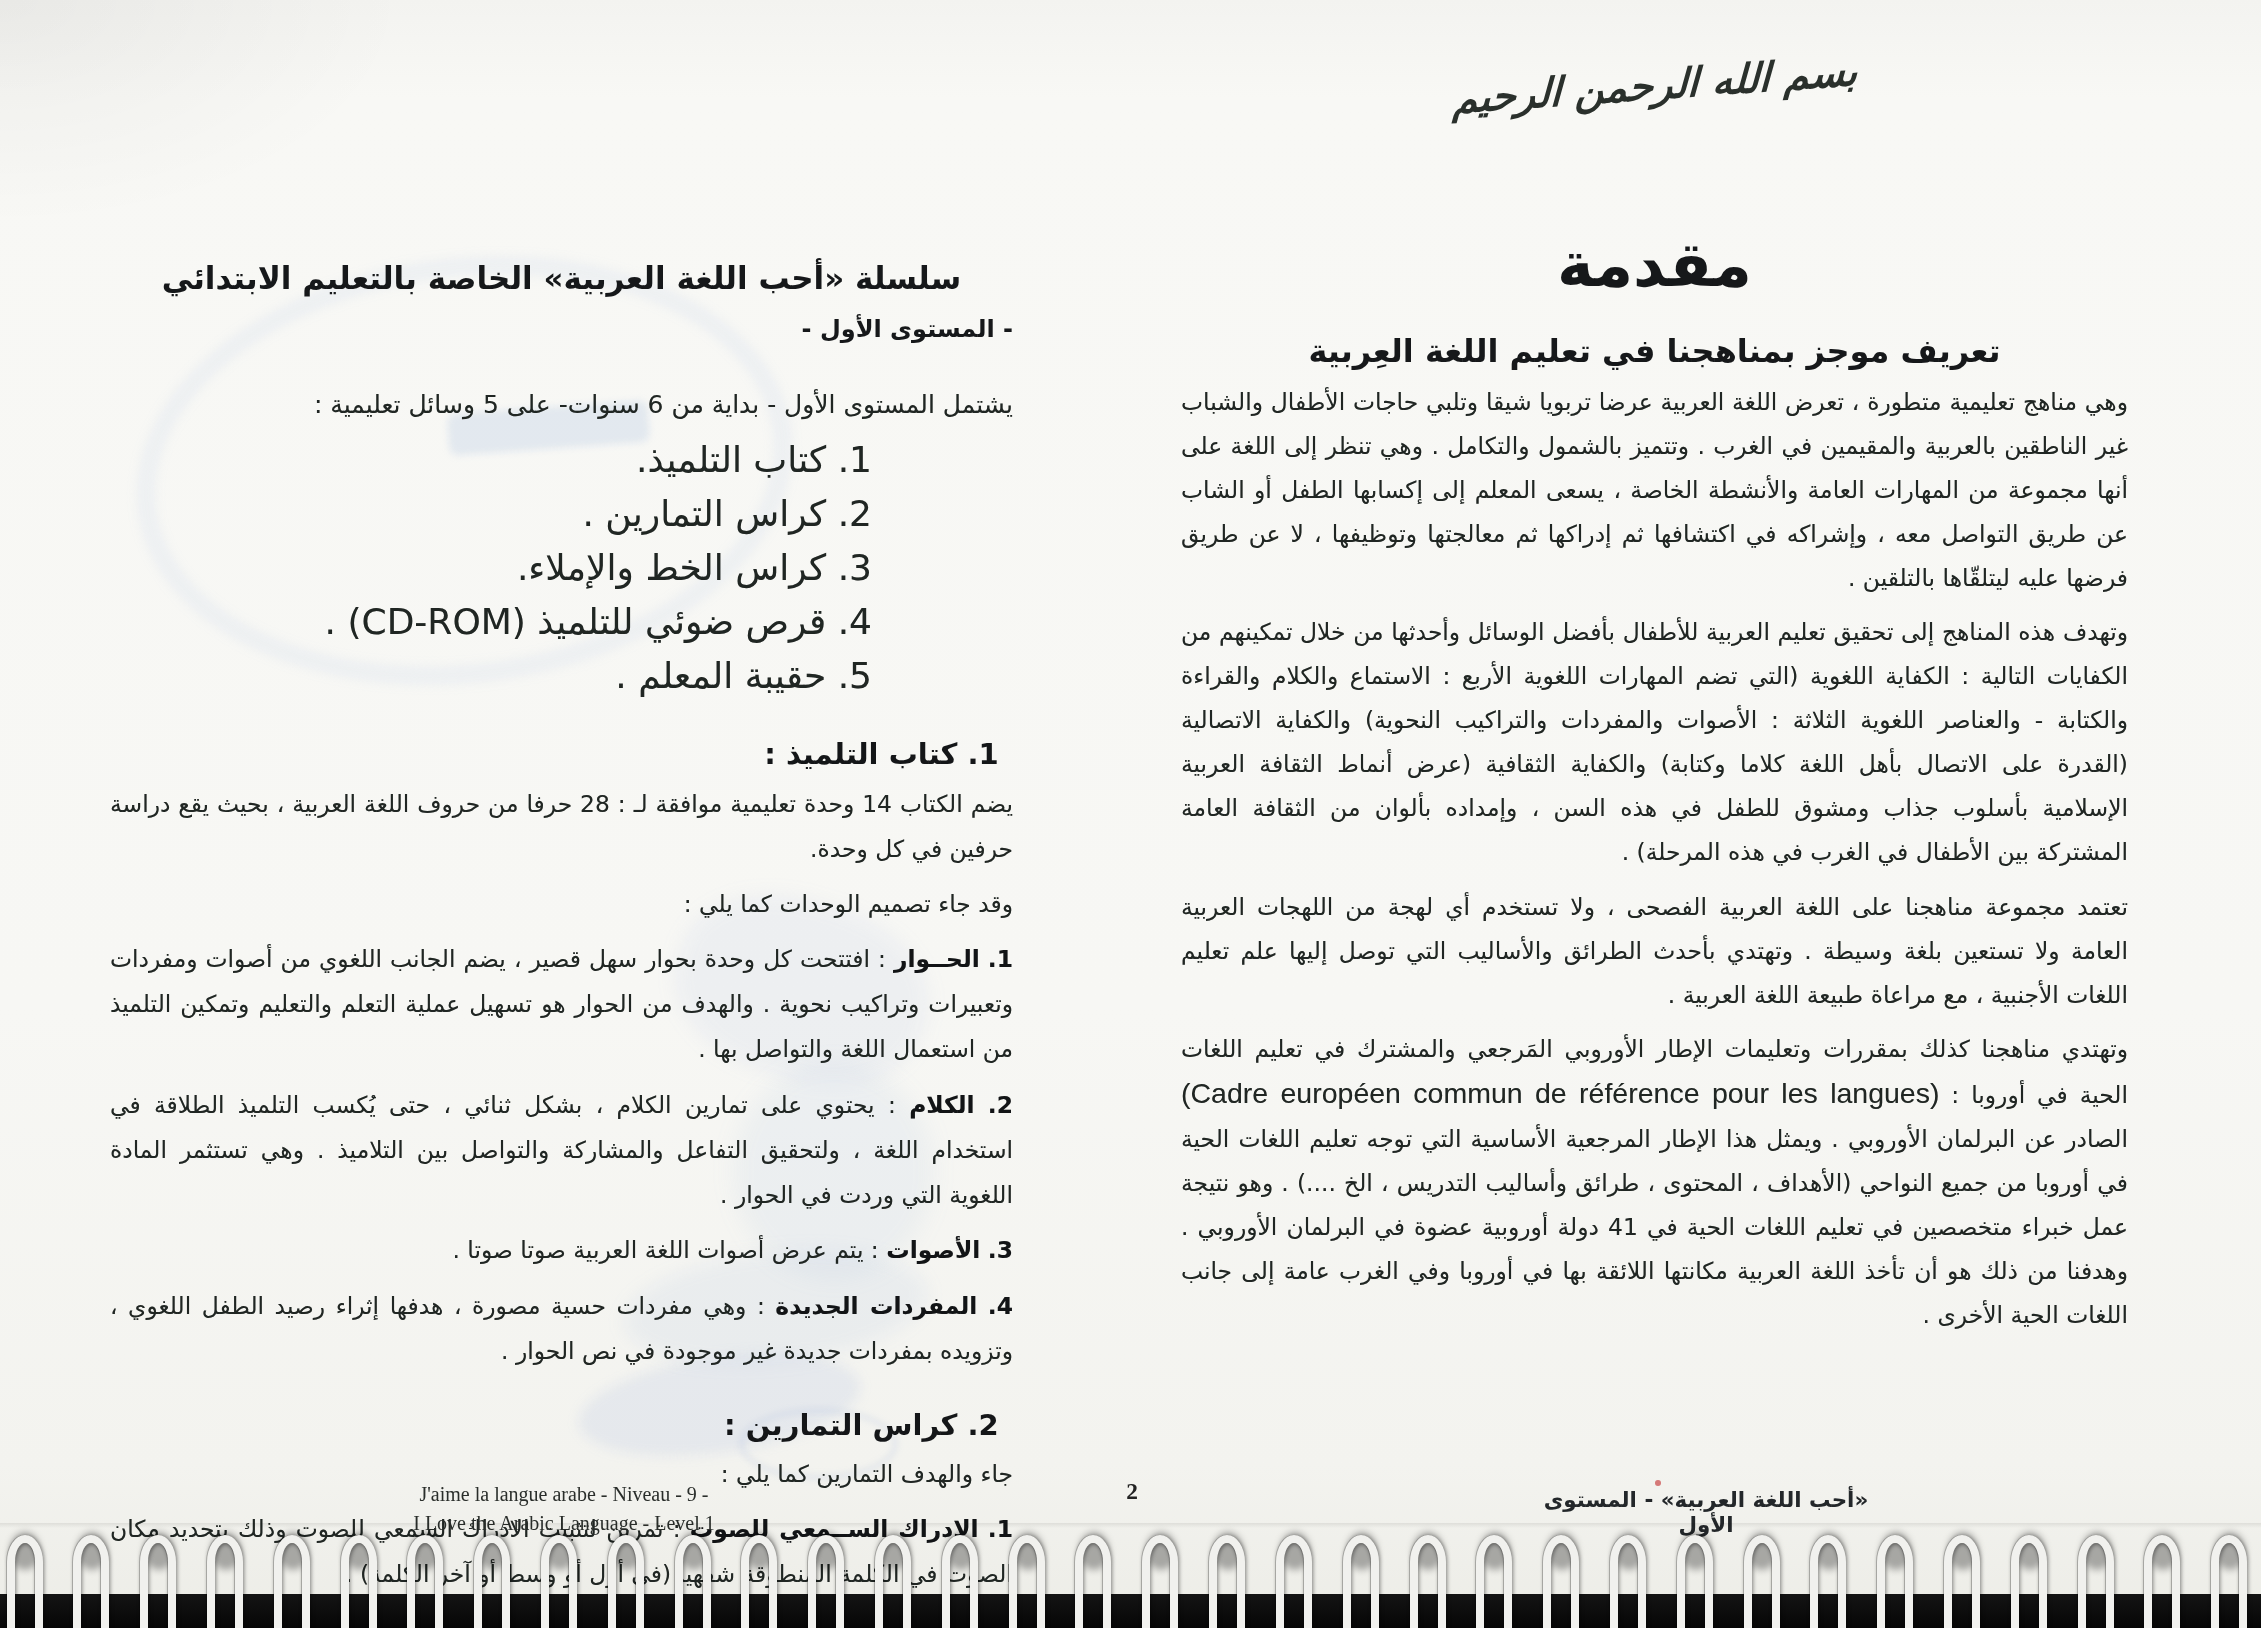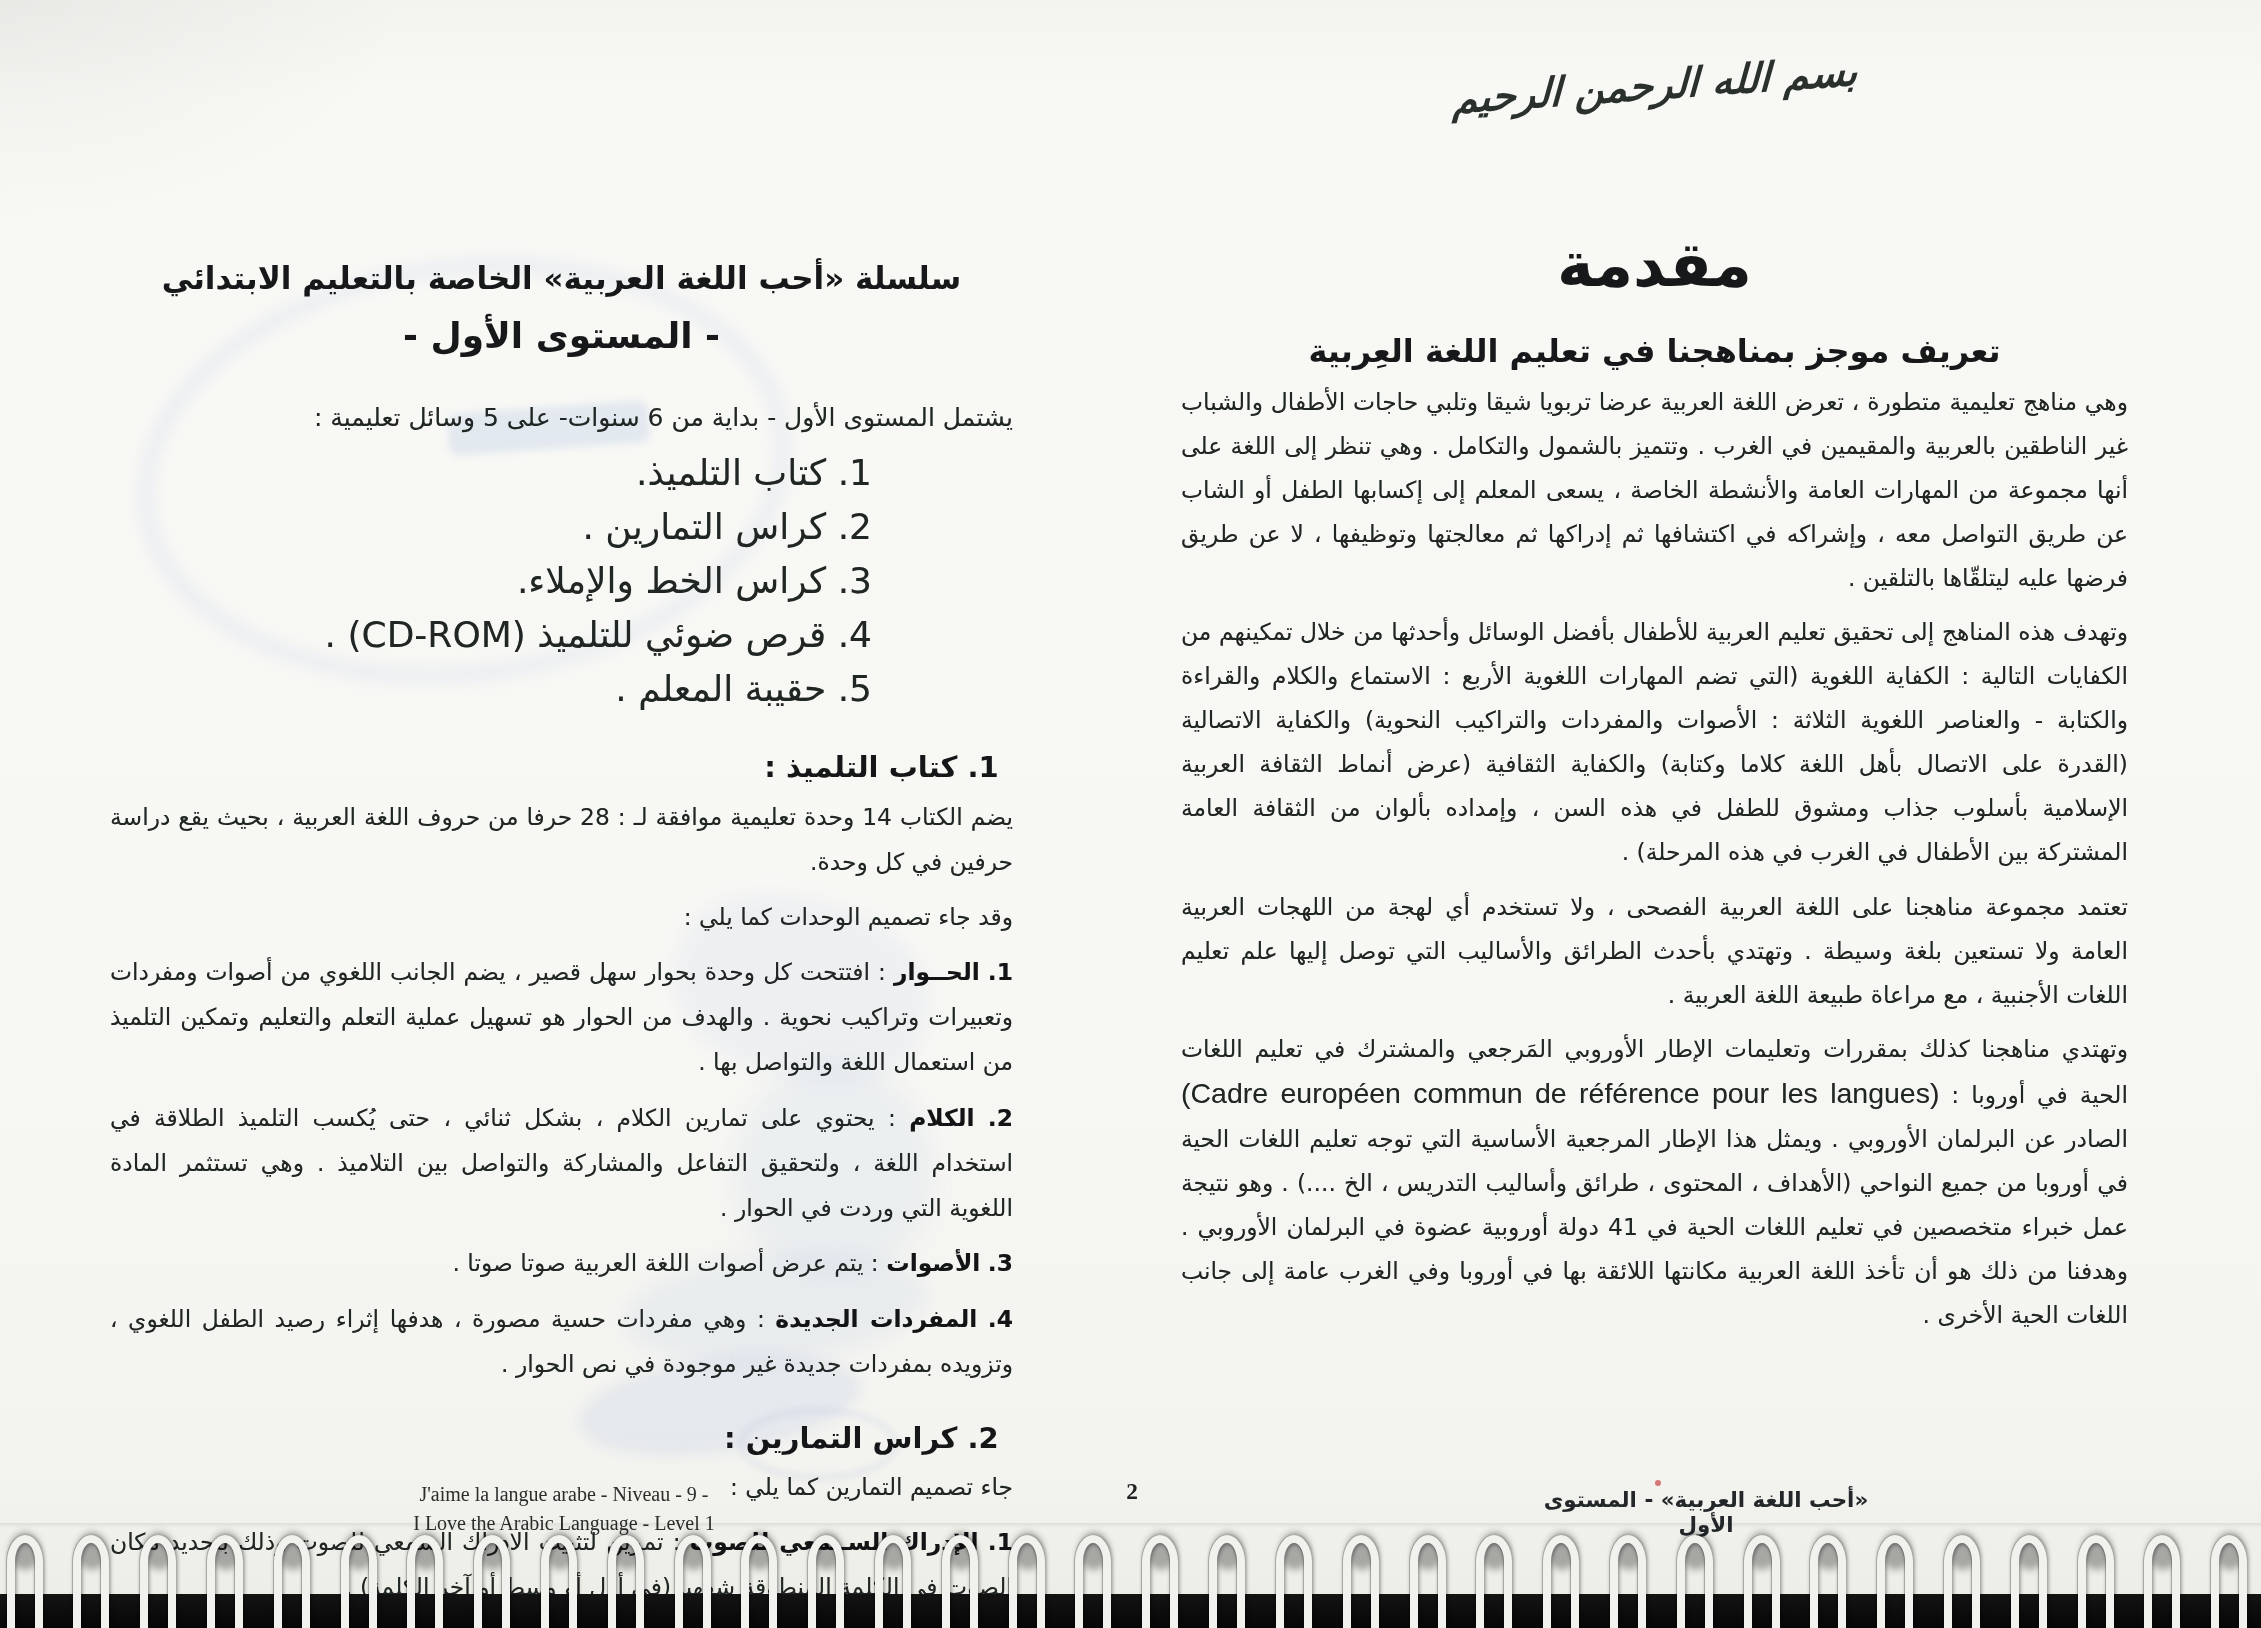--- a/index.html
+++ b/index.html
@@ -36,21 +36,21 @@
     font-size:23.4px;line-height:44px;
     text-align:justify;
     text-shadow:0 0 0.6px rgba(20,25,22,.28);
   }
   .par-gap{margin-top:30px;}
   .french{font-family:Liberation Sans, sans-serif;font-size:28.5px;font-weight:normal;}
 
   .series-title{
     text-align:center;font-size:31px;font-weight:bold;color:#16181a;line-height:40px;
   }
-  .series-sub{margin-top:17px;text-align:center;font-size:36px;font-weight:bold;color:#16181a;}
+  .series-sub{margin-top:17px;font-size:24px;font-weight:bold;color:#16181a;}
   .intro-line{margin-top:47px;font-size:25px;text-shadow:0 0 0.6px rgba(20,25,22,.28);}
   .media-list{margin-top:14.3px;}
   .media-item{
     font-size:36px;line-height:54px;
     text-align:right;padding-right:141px;
     text-shadow:0 0 0.6px rgba(20,25,22,.28);
   }
   .section-heading{
     margin-top:34px;font-size:29px;font-weight:bold;color:#141618;
     text-align:right;padding-right:14.3px;
@@ -138,21 +138,21 @@
     <div class="section-heading">1. كتاب التلميذ :</div>
     <p class="body-par left-par">يضم الكتاب 14 وحدة تعليمية موافقة لـ : 28 حرفا من حروف اللغة العربية ، بحيث يقع دراسة حرفين في كل وحدة.</p>
     <p class="body-par left-par">وقد جاء تصميم الوحدات كما يلي :</p>
 
     <p class="body-par left-par"><span class="num lbl">1.</span> <b class="lbl">الحــوار</b> <span>: افتتحت كل وحدة بحوار سهل قصير ، يضم الجانب اللغوي من أصوات ومفردات وتعبيرات وتراكيب نحوية . والهدف من الحوار هو تسهيل عملية التعلم والتعليم وتمكين التلميذ من استعمال اللغة والتواصل بها .</span></p>
     <p class="body-par left-par"><span class="num lbl">2.</span> <b class="lbl">الكلام</b> <span>: يحتوي على تمارين الكلام ، بشكل ثنائي ، حتى يُكسب التلميذ الطلاقة في استخدام اللغة ، ولتحقيق التفاعل والمشاركة والتواصل بين التلاميذ . وهي تستثمر المادة اللغوية التي وردت في الحوار .</span></p>
     <p class="body-par left-par"><span class="num lbl">3.</span> <b class="lbl">الأصوات</b> <span>: يتم عرض أصوات اللغة العربية صوتا صوتا .</span></p>
     <p class="body-par left-par"><span class="num lbl">4.</span> <b class="lbl">المفردات الجديدة</b> <span>: وهي مفردات حسية مصورة ، هدفها إثراء رصيد الطفل اللغوي ، وتزويده بمفردات جديدة غير موجودة في نص الحوار .</span></p>
 
     <div class="section-heading">2. كراس التمارين :</div>
-    <p class="body-par left-par">جاء تصميم التمارين كما يلي :</p>
+    <p class="body-par left-par">جاء والهدف التمارين كما يلي :</p>
     <p class="body-par left-par"><span class="num lbl">1.</span> <b class="lbl">الإدراك الســمعي للصوت</b> <span>: تمرين لتثبيت الادراك السمعي للصوت وذلك بتحديد مكان الصوت في الكلمة المنطوقة شفهيا (في أول أو وسط أو آخر الكلمة) .</span></p>
   </div>
 
   <div id="left-footer">
     <div>J'aime la langue arabe - Niveau - 9 -</div>
     <div>I Love the Arabic Language - Level 1</div>
   </div>
   <div id="page-num">2</div>
   <div id="right-footer">«أحب اللغة العربية» - المستوى الأول</div>
 

